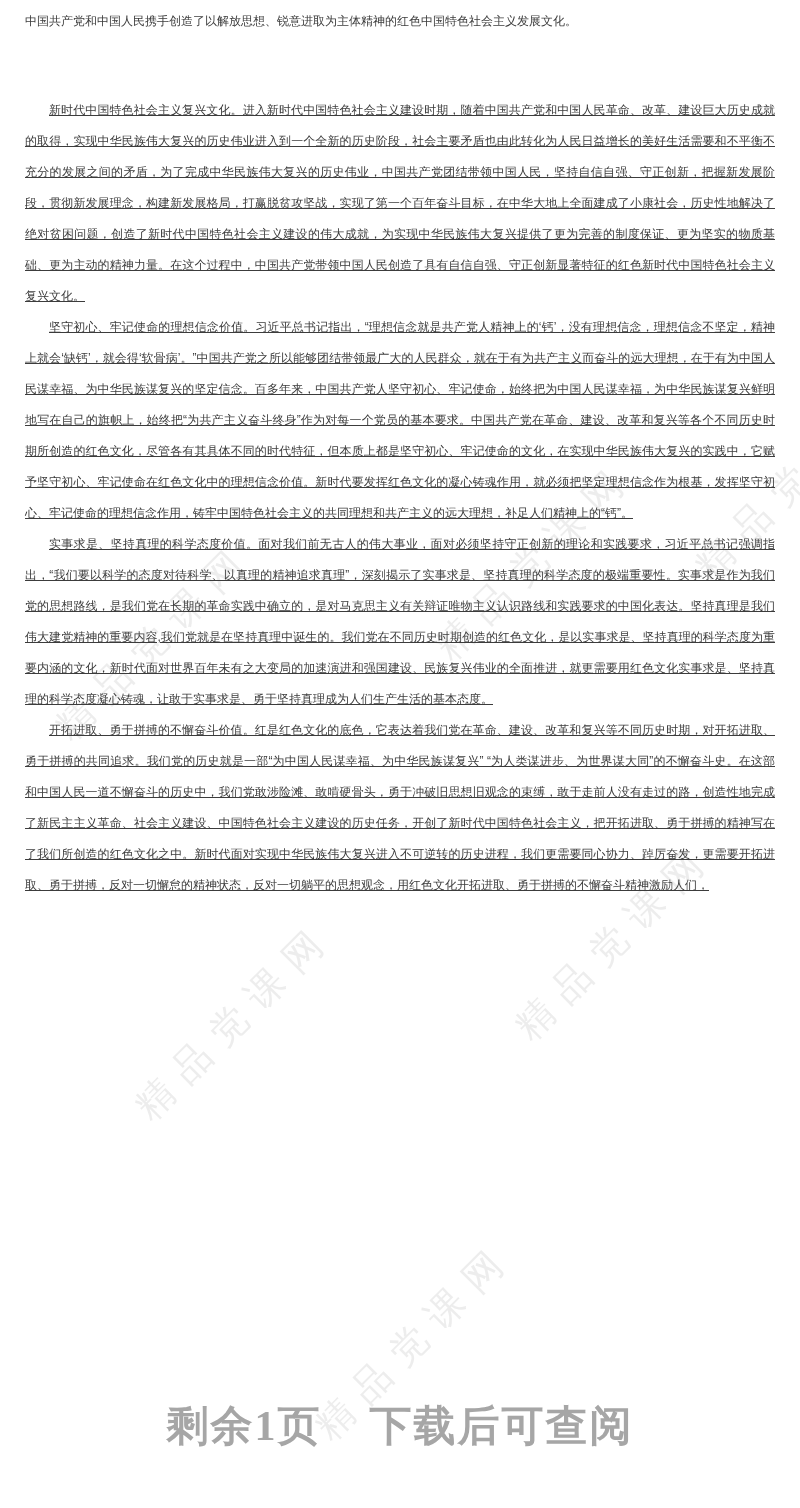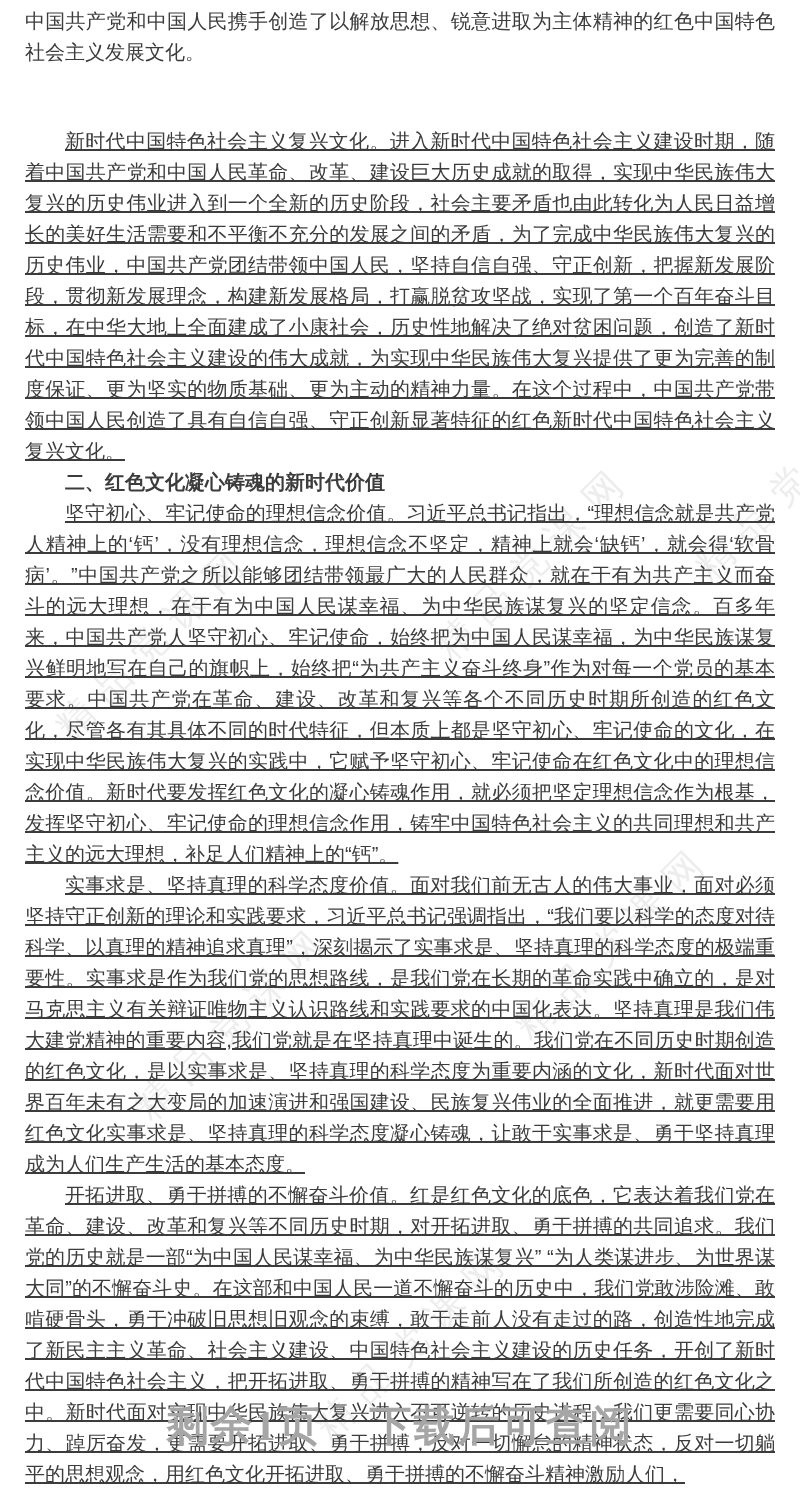--- a/index.html
+++ b/index.html
@@ -24,21 +24,21 @@
     font-size:38px;
     letter-spacing:14px;
     white-space:nowrap;
     color:var(--watermark-color);
     font-weight:400;
   }
   .doc{
     position:relative;z-index:1;
     padding:6px 25px 0 25px;
     color:var(--text-color);
-    font-size:20px;
+    font-size:12px;
     line-height:31px;
     text-align:justify;
     text-justify:inter-ideograph;
   }
   .block{margin:0;}
   .block.continuation{text-indent:0;}
   .block.spacer{height:58px;}
   .block.paragraph{text-indent:2em;text-decoration:underline;}
   .block.heading{text-indent:2em;font-weight:bold;}
   .banner{
@@ -64,21 +64,20 @@
   <div class="watermark" style="left:720px;top:540px">精品党课网</div>
   <div class="watermark" style="left:160px;top:1080px">精品党课网</div>
   <div class="watermark" style="left:540px;top:1000px">精品党课网</div>
   <div class="watermark" style="left:340px;top:1400px">精品党课网</div>
 </div>
 
 <div class="doc">
     <div class="block continuation">中国共产党和中国人民携手创造了以解放思想、锐意进取为主体精神的红色中国特色社会主义发展文化。</div>
     <div class="block spacer"></div>
     <div class="block paragraph">新时代中国特色社会主义复兴文化。进入新时代中国特色社会主义建设时期，随着中国共产党和中国人民革命、改革、建设巨大历史成就的取得，实现中华民族伟大复兴的历史伟业进入到一个全新的历史阶段，社会主要矛盾也由此转化为人民日益增长的美好生活需要和不平衡不充分的发展之间的矛盾，为了完成中华民族伟大复兴的历史伟业，中国共产党团结带领中国人民，坚持自信自强、守正创新，把握新发展阶段，贯彻新发展理念，构建新发展格局，打赢脱贫攻坚战，实现了第一个百年奋斗目标，在中华大地上全面建成了小康社会，历史性地解决了绝对贫困问题，创造了新时代中国特色社会主义建设的伟大成就，为实现中华民族伟大复兴提供了更为完善的制度保证、更为坚实的物质基础、更为主动的精神力量。在这个过程中，中国共产党带领中国人民创造了具有自信自强、守正创新显著特征的红色新时代中国特色社会主义复兴文化。</div>
-    <div class="block heading">二、红色文化凝心铸魂的新时代价值</div>
     <div class="block paragraph">坚守初心、牢记使命的理想信念价值。习近平总书记指出，“理想信念就是共产党人精神上的‘钙’，没有理想信念，理想信念不坚定，精神上就会‘缺钙’，就会得‘软骨病’。”中国共产党之所以能够团结带领最广大的人民群众，就在于有为共产主义而奋斗的远大理想，在于有为中国人民谋幸福、为中华民族谋复兴的坚定信念。百多年来，中国共产党人坚守初心、牢记使命，始终把为中国人民谋幸福，为中华民族谋复兴鲜明地写在自己的旗帜上，始终把“为共产主义奋斗终身”作为对每一个党员的基本要求。中国共产党在革命、建设、改革和复兴等各个不同历史时期所创造的红色文化，尽管各有其具体不同的时代特征，但本质上都是坚守初心、牢记使命的文化，在实现中华民族伟大复兴的实践中，它赋予坚守初心、牢记使命在红色文化中的理想信念价值。新时代要发挥红色文化的凝心铸魂作用，就必须把坚定理想信念作为根基，发挥坚守初心、牢记使命的理想信念作用，铸牢中国特色社会主义的共同理想和共产主义的远大理想，补足人们精神上的“钙”。</div>
     <div class="block paragraph">实事求是、坚持真理的科学态度价值。面对我们前无古人的伟大事业，面对必须坚持守正创新的理论和实践要求，习近平总书记强调指出，“我们要以科学的态度对待科学、以真理的精神追求真理”，深刻揭示了实事求是、坚持真理的科学态度的极端重要性。实事求是作为我们党的思想路线，是我们党在长期的革命实践中确立的，是对马克思主义有关辩证唯物主义认识路线和实践要求的中国化表达。坚持真理是我们伟大建党精神的重要内容,我们党就是在坚持真理中诞生的。我们党在不同历史时期创造的红色文化，是以实事求是、坚持真理的科学态度为重要内涵的文化，新时代面对世界百年未有之大变局的加速演进和强国建设、民族复兴伟业的全面推进，就更需要用红色文化实事求是、坚持真理的科学态度凝心铸魂，让敢于实事求是、勇于坚持真理成为人们生产生活的基本态度。</div>
     <div class="block paragraph">开拓进取、勇于拼搏的不懈奋斗价值。红是红色文化的底色，它表达着我们党在革命、建设、改革和复兴等不同历史时期，对开拓进取、勇于拼搏的共同追求。我们党的历史就是一部“为中国人民谋幸福、为中华民族谋复兴” “为人类谋进步、为世界谋大同”的不懈奋斗史。在这部和中国人民一道不懈奋斗的历史中，我们党敢涉险滩、敢啃硬骨头，勇于冲破旧思想旧观念的束缚，敢于走前人没有走过的路，创造性地完成了新民主主义革命、社会主义建设、中国特色社会主义建设的历史任务，开创了新时代中国特色社会主义，把开拓进取、勇于拼搏的精神写在了我们所创造的红色文化之中。新时代面对实现中华民族伟大复兴进入不可逆转的历史进程，我们更需要同心协力、踔厉奋发，更需要开拓进取、勇于拼搏，反对一切懈怠的精神状态，反对一切躺平的思想观念，用红色文化开拓进取、勇于拼搏的不懈奋斗精神激励人们，</div>
   </div>
 
 <div class="banner">
   <span>剩余1页</span><span class="gap"></span><span>下载后可查阅</span>
 </div>
 
 </body></html>

